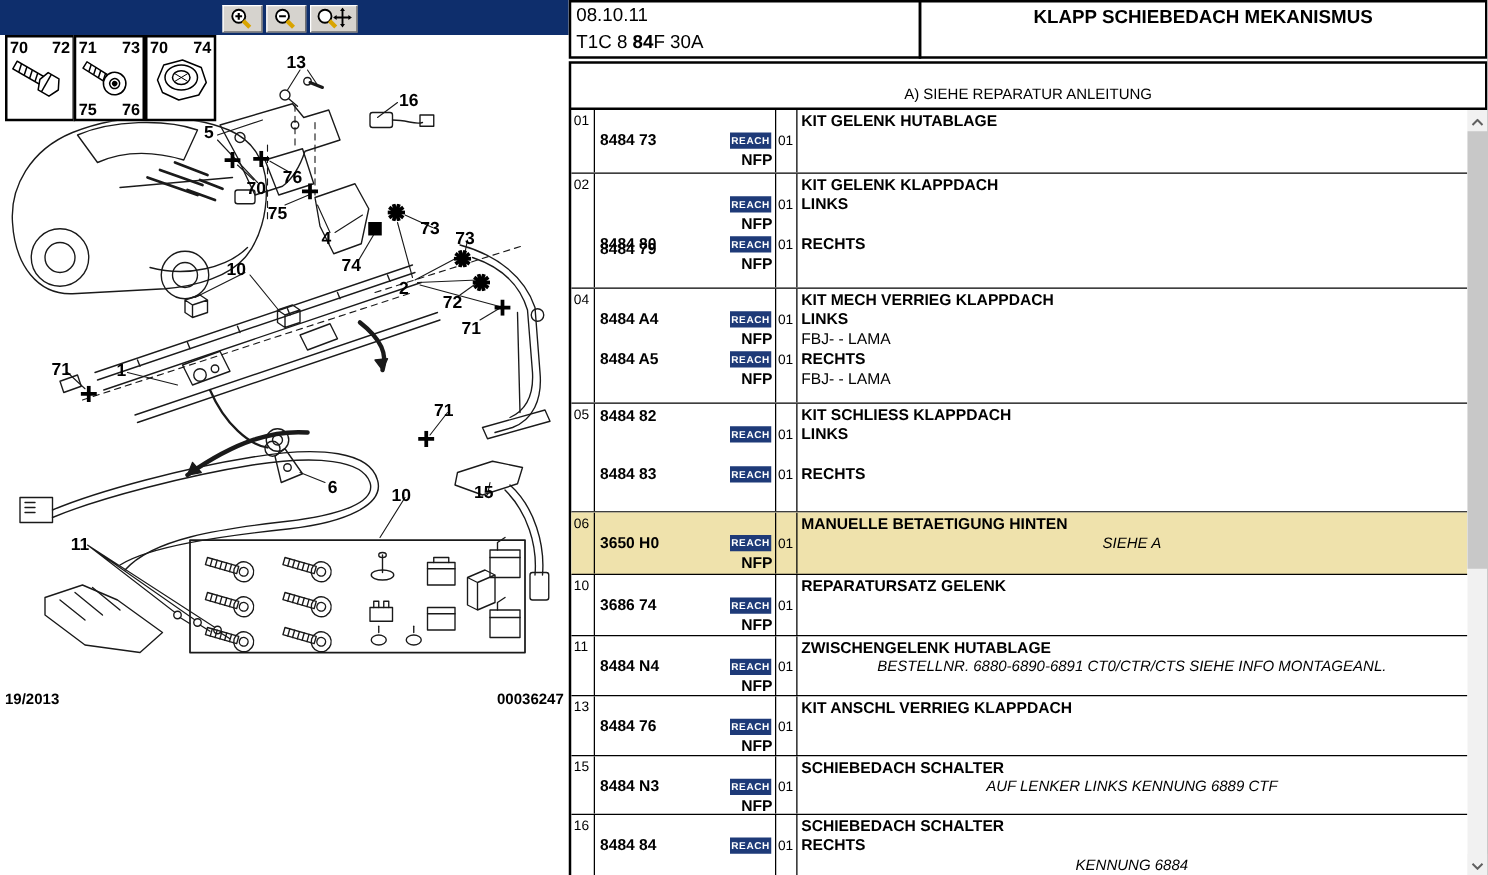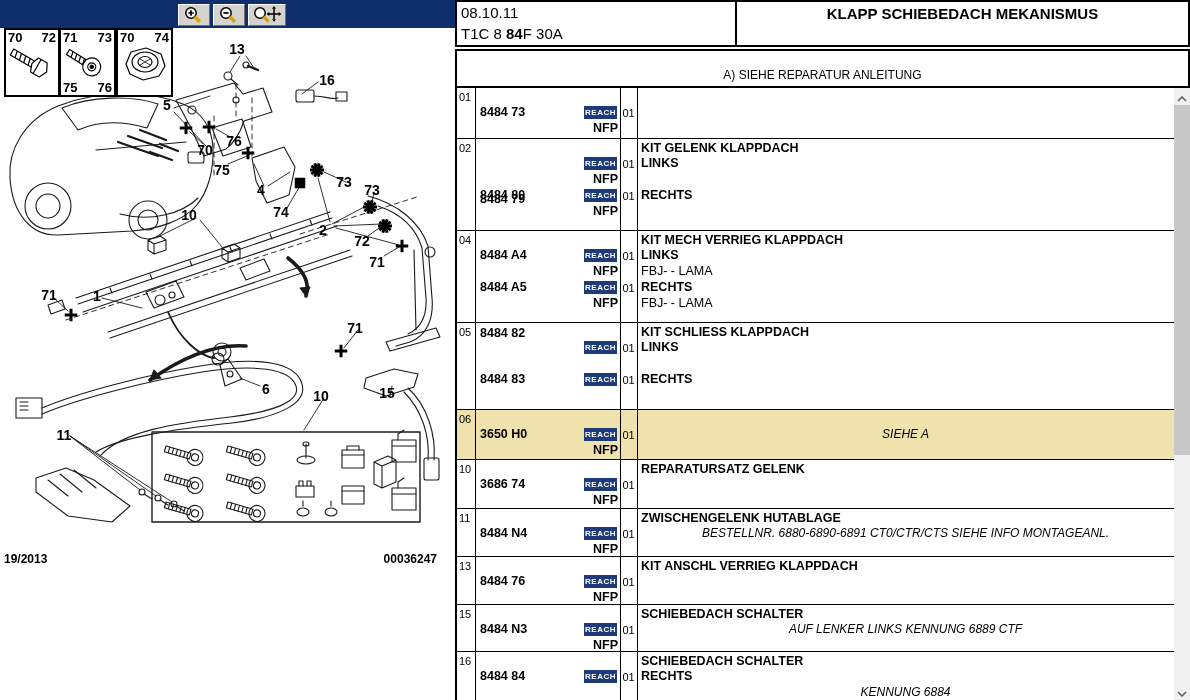--- a/index.html
+++ b/index.html
@@ -16,21 +16,21 @@
   .art path,.art rect,.art circle,.art ellipse,.art polygon{vector-effect:non-scaling-stroke;}
   .inset{position:absolute;top:0;height:69px;border:2px solid #000;background:#fff;box-sizing:border-box;}
   .inset .cl{position:absolute;font-weight:bold;font-size:13px;}
   .inset .tl{left:2px;top:0;} .inset .tr{right:2px;top:0;}
   .inset .bl{left:2px;bottom:0;} .inset .br{right:2px;bottom:0;}
   .callout{position:absolute;transform:translate(-50%,-50%);font-weight:bold;font-size:14px;
            line-height:14px;cursor:pointer;background:transparent;}
   .marker{position:absolute;transform:translate(-50%,-50%);line-height:0;}
   .foot{position:absolute;font-weight:bold;font-size:12px;}
   .foot-left{left:4px;top:524px;}
-  .foot-right{right:18px;top:524px;}
+  .foot-right{right:4px;top:524px;}
   
   .right-panel{position:absolute;left:455px;top:0;width:735px;height:700px;background:#fff;}
   .hdr-left{position:absolute;left:0;top:0;width:282px;height:47px;border:2px solid #000;box-sizing:border-box;}
   .hdr-right{position:absolute;left:280px;top:0;width:455px;height:47px;border:2px solid #000;box-sizing:border-box;}
   .hdr-date{position:absolute;left:4px;top:2px;font-size:15px;}
   .hdr-ref{position:absolute;left:4px;top:23px;font-size:15px;}
   .hdr-title{position:absolute;left:0;right:0;top:3px;text-align:center;font-weight:bold;font-size:15px;}
   .note-box{position:absolute;left:0;top:49px;width:735px;height:39px;border:2px solid #000;box-sizing:border-box;}
   .note-text{position:absolute;left:0;right:0;bottom:4px;text-align:center;font-size:12px;}
   .table-wrap{position:absolute;left:0;top:88px;width:719px;height:612px;border-left:2px solid #000;
@@ -420,20 +420,21 @@
     <div class="note-box">
       <div class="note-text">A) SIEHE REPARATUR ANLEITUNG</div>
     </div>
 
     <div class="table-wrap">
         <div class="prow" style="height: 51px;">
           <div class="vl" style="left: 18px;"></div>
           <div class="vl" style="left: 163px;"></div>
           <div class="vl" style="left: 180px;"></div>
           <div class="item-no">01</div>
+          <div class="row-title">KIT GELENK HUTABLAGE</div>
           <div class="pnum" style="top: 17px;">8484 73</div>
           <div class="reach" style="top: 18px;">REACH</div>
           <div class="qty" style="top: 19px;">01</div>
           <div class="nfp" style="top: 33px;">NFP</div>
         </div>
         <div class="prow" style="height: 92px;">
           <div class="vl" style="left: 18px;"></div>
           <div class="vl" style="left: 163px;"></div>
           <div class="vl" style="left: 180px;"></div>
           <div class="item-no">02</div>
@@ -481,20 +482,21 @@
           <div class="pnum" style="top: 49px;">8484 83</div>
           <div class="reach" style="top: 50px;">REACH</div>
           <div class="qty" style="top: 51px;">01</div>
           <div class="dline b" style="top: 49px;">RECHTS</div>
         </div>
         <div class="prow hl" style="height: 50px;">
           <div class="vl" style="left: 18px;"></div>
           <div class="vl" style="left: 163px;"></div>
           <div class="vl" style="left: 180px;"></div>
           <div class="item-no">06</div>
+          <div class="row-title">MANUELLE BETAETIGUNG HINTEN</div>
           <div class="pnum" style="top: 17px;">3650 H0</div>
           <div class="reach" style="top: 18px;">REACH</div>
           <div class="qty" style="top: 19px;">01</div>
           <div class="dline i" style="top: 17px;">SIEHE A</div>
           <div class="nfp" style="top: 33px;">NFP</div>
         </div>
         <div class="prow" style="height: 49px;">
           <div class="vl" style="left: 18px;"></div>
           <div class="vl" style="left: 163px;"></div>
           <div class="vl" style="left: 180px;"></div>

